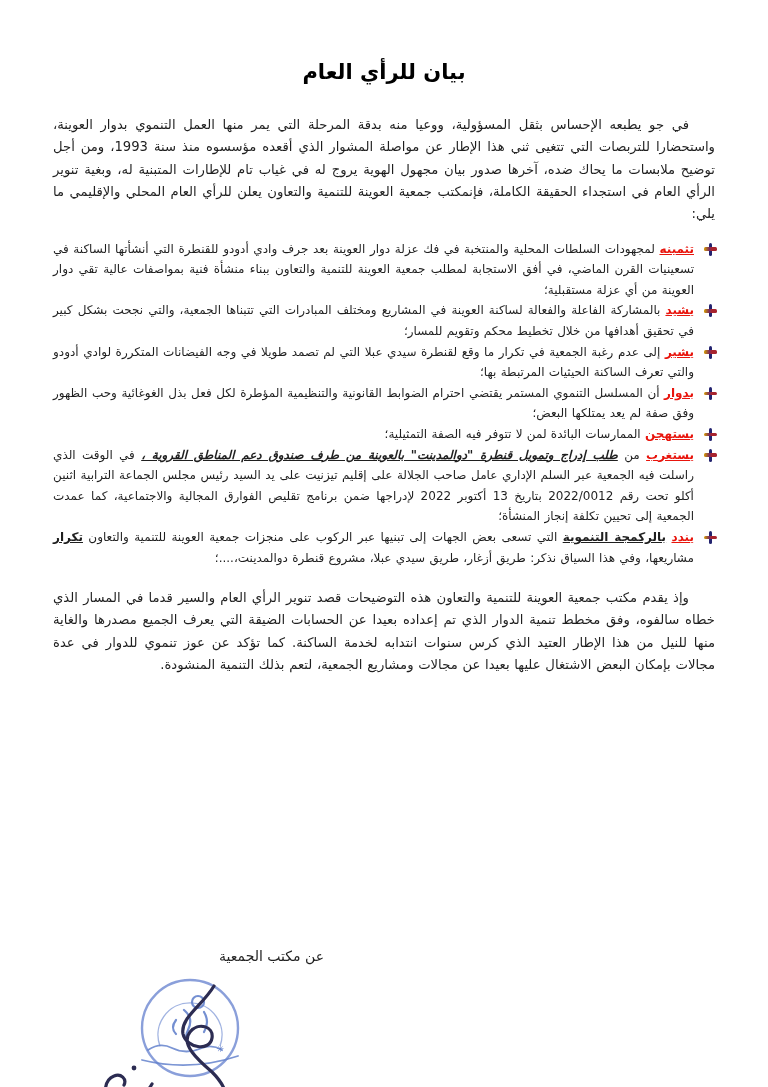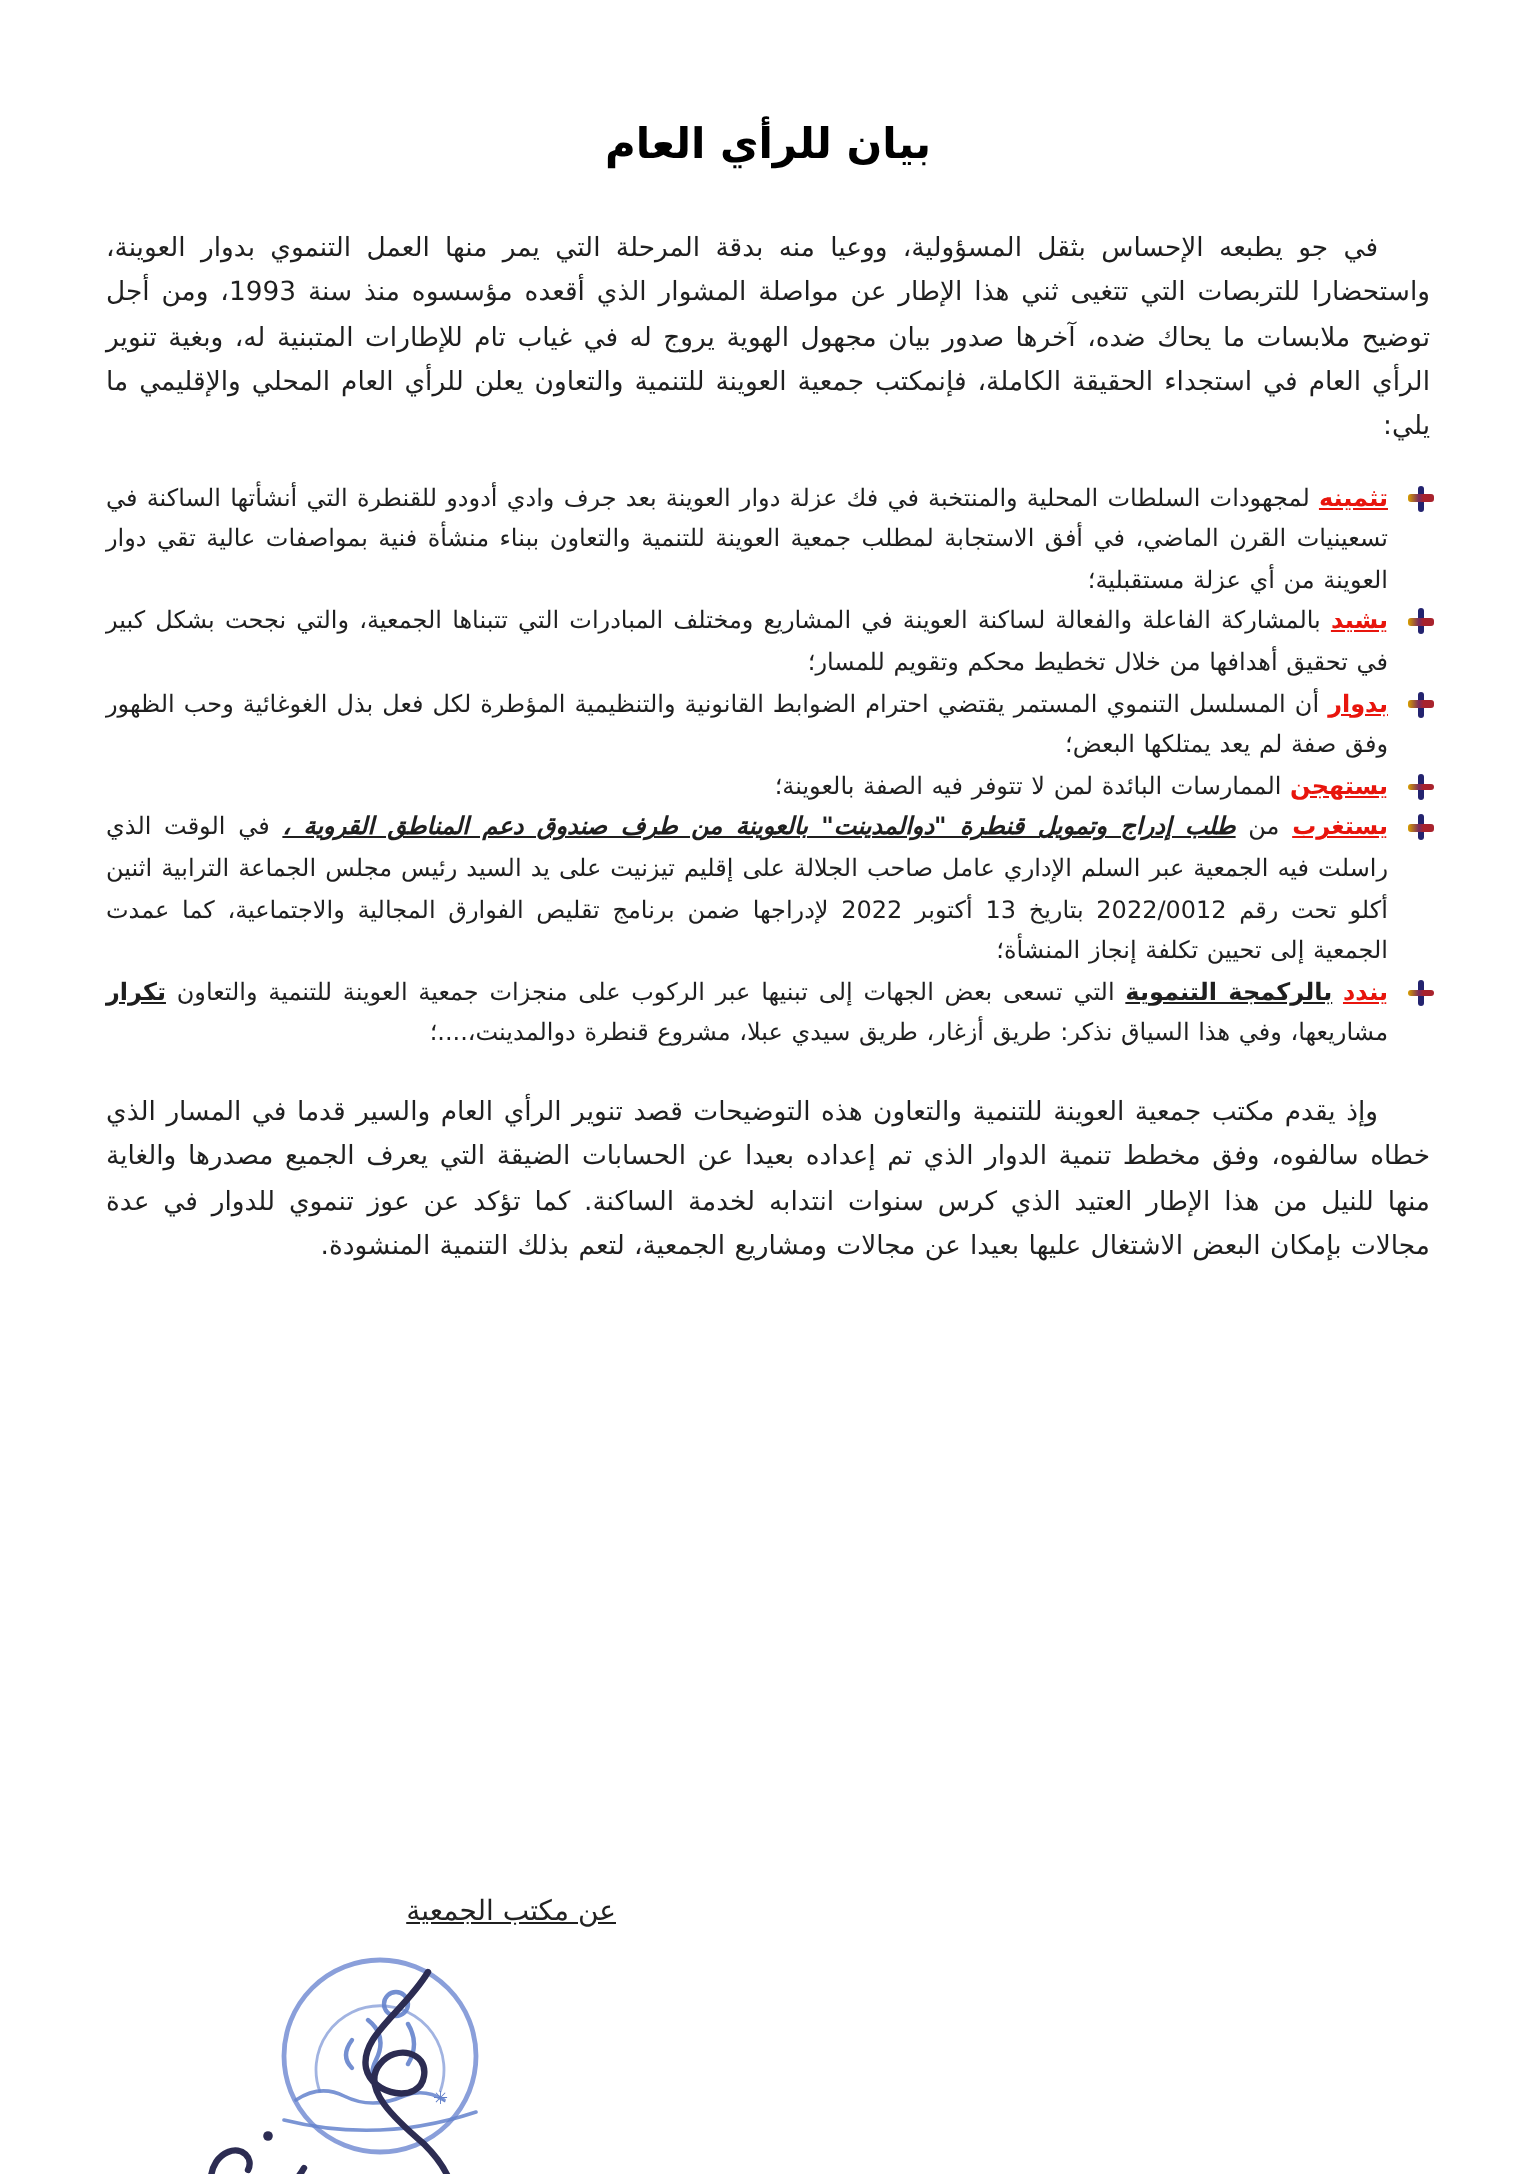--- a/index.html
+++ b/index.html
@@ -32,39 +32,40 @@
   }
   .marker::after{
     content:"";position:absolute;right:0;top:4.8px;width:13px;height:3.5px;
     background:linear-gradient(to left,#a8232d 40%,#7a2a5e 58%,#d79f00);
     border-radius:1.5px;
   }
   .seg-lead{color:#e8150d;font-weight:bold;text-decoration:underline;text-decoration-color:#e8150d;}
   .seg-biu{font-weight:bold;font-style:italic;text-decoration:underline;}
   .seg-bu{font-weight:bold;text-decoration:underline;}
   .closing{margin-top:19px;}
-  .sig-block{position:absolute;top:888px;left:88px;width:220px;text-decoration:underline;}
+  .sig-block{position:absolute;top:888px;left:104px;width:220px;}
   .sig-label{font-size:14px;color:#222;text-align:right;}
   .stamp-wrap{position:absolute;top:908px;left:78px;width:236px;height:176px;}
   svg{display:block;}
 </style>
 </head>
 <body>
 
 <div class="page">
   <div class="content">
     <div class="doc-title">بيان للرأي العام</div>
 
     <p class="para">في جو يطبعه الإحساس بثقل المسؤولية، ووعيا منه بدقة المرحلة التي يمر منها العمل التنموي بدوار العوينة، واستحضارا للتربصات التي تتغيى ثني هذا الإطار عن مواصلة المشوار الذي أقعده مؤسسوه منذ سنة 1993، ومن أجل توضيح ملابسات ما يحاك ضده، آخرها صدور بيان مجهول الهوية يروج له في غياب تام للإطارات المتبنية له، وبغية تنوير الرأي العام في استجداء الحقيقة الكاملة، فإنمكتب جمعية العوينة للتنمية والتعاون يعلن للرأي العام المحلي والإقليمي ما يلي:</p>
 
     <ul class="statements">
         <li><span class="marker"></span><span class="seg-lead">تثمينه</span><span> لمجهودات السلطات المحلية والمنتخبة في فك عزلة دوار العوينة بعد جرف وادي أدودو للقنطرة التي أنشأتها الساكنة في تسعينيات القرن الماضي، في أفق الاستجابة لمطلب جمعية العوينة للتنمية والتعاون ببناء منشأة فنية بمواصفات عالية تقي دوار العوينة من أي عزلة مستقبلية؛</span></li>
         <li><span class="marker"></span><span class="seg-lead">يشيد</span><span> بالمشاركة الفاعلة والفعالة لساكنة العوينة في المشاريع ومختلف المبادرات التي تتبناها الجمعية، والتي نجحت بشكل كبير في تحقيق أهدافها من خلال تخطيط محكم وتقويم للمسار؛</span></li>
+        <li><span class="marker"></span><span class="seg-lead">يشير</span><span> إلى عدم رغبة الجمعية في تكرار ما وقع لقنطرة سيدي عبلا التي لم تصمد طويلا في وجه الفيضانات المتكررة لوادي أدودو والتي تعرف الساكنة الحيثيات المرتبطة بها؛</span></li>
         <li><span class="marker"></span><span class="seg-lead">بدوار</span><span> أن المسلسل التنموي المستمر يقتضي احترام الضوابط القانونية والتنظيمية المؤطرة لكل فعل بذل الغوغائية وحب الظهور وفق صفة لم يعد يمتلكها البعض؛</span></li>
-        <li><span class="marker"></span><span class="seg-lead">يستهجن</span><span> الممارسات البائدة لمن لا تتوفر فيه الصفة بالعوينة؛</span></li>
+        <li><span class="marker"></span><span class="seg-lead">يستهجن</span><span> الممارسات البائدة لمن لا تتوفر فيه الصفة التمثيلية؛</span></li>
         <li><span class="marker"></span><span class="seg-lead">يستغرب</span><span> من </span><span class="seg-biu">طلب إدراج وتمويل قنطرة "دوالمدينت" بالعوينة من طرف صندوق دعم المناطق القروية ،</span><span> في الوقت الذي راسلت فيه الجمعية عبر السلم الإداري عامل صاحب الجلالة على إقليم تيزنيت على يد السيد رئيس مجلس الجماعة الترابية اثنين أكلو تحت رقم 2022/0012 بتاريخ 13 أكتوبر 2022 لإدراجها ضمن برنامج تقليص الفوارق المجالية والاجتماعية، كما عمدت الجمعية إلى تحيين تكلفة إنجاز المنشأة؛</span></li>
         <li><span class="marker"></span><span class="seg-lead">يندد</span><span> </span><span class="seg-bu">بالركمجة التنموية</span><span> التي تسعى بعض الجهات إلى تبنيها عبر الركوب على منجزات جمعية العوينة للتنمية والتعاون </span><span class="seg-bu">تكرار</span><span> مشاريعها، وفي هذا السياق نذكر: طريق أزغار، طريق سيدي عبلا، مشروع قنطرة دوالمدينت،....؛</span></li>
       </ul>
 
     <p class="para closing">وإذ يقدم مكتب جمعية العوينة للتنمية والتعاون هذه التوضيحات قصد تنوير الرأي العام والسير قدما في المسار الذي خطاه سالفوه، وفق مخطط تنمية الدوار الذي تم إعداده بعيدا عن الحسابات الضيقة التي يعرف الجميع مصدرها والغاية منها للنيل من هذا الإطار العتيد الذي كرس سنوات انتدابه لخدمة الساكنة. كما تؤكد عن عوز تنموي للدوار في عدة مجالات بإمكان البعض الاشتغال عليها بعيدا عن مجالات ومشاريع الجمعية، لتعم بذلك التنمية المنشودة.</p>
   </div>
 
   <div class="sig-block">
     <div class="sig-label">عن مكتب الجمعية</div>
   </div>

